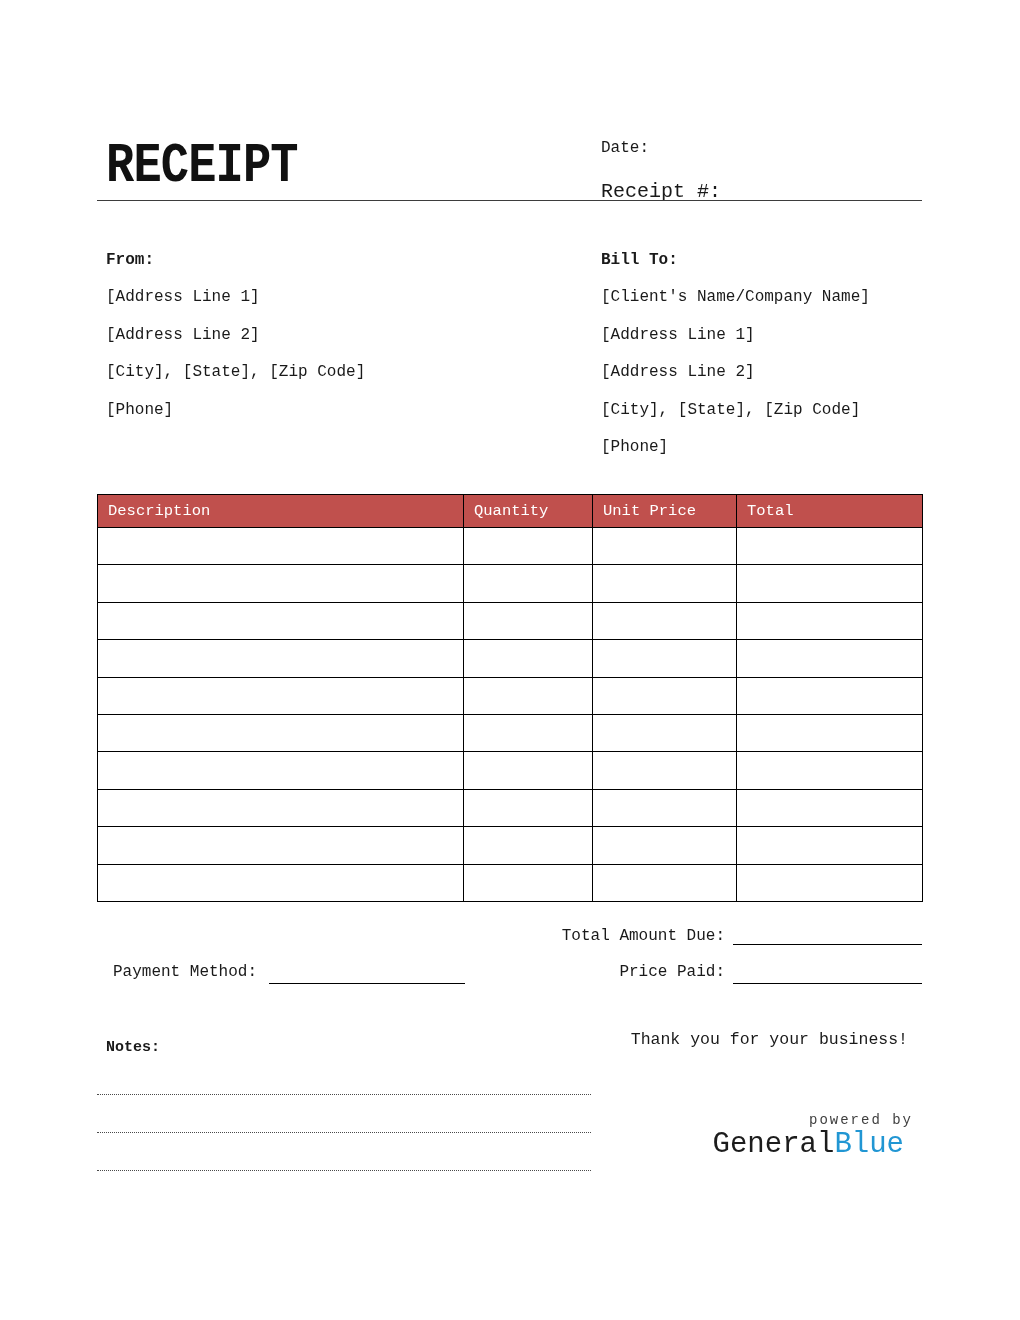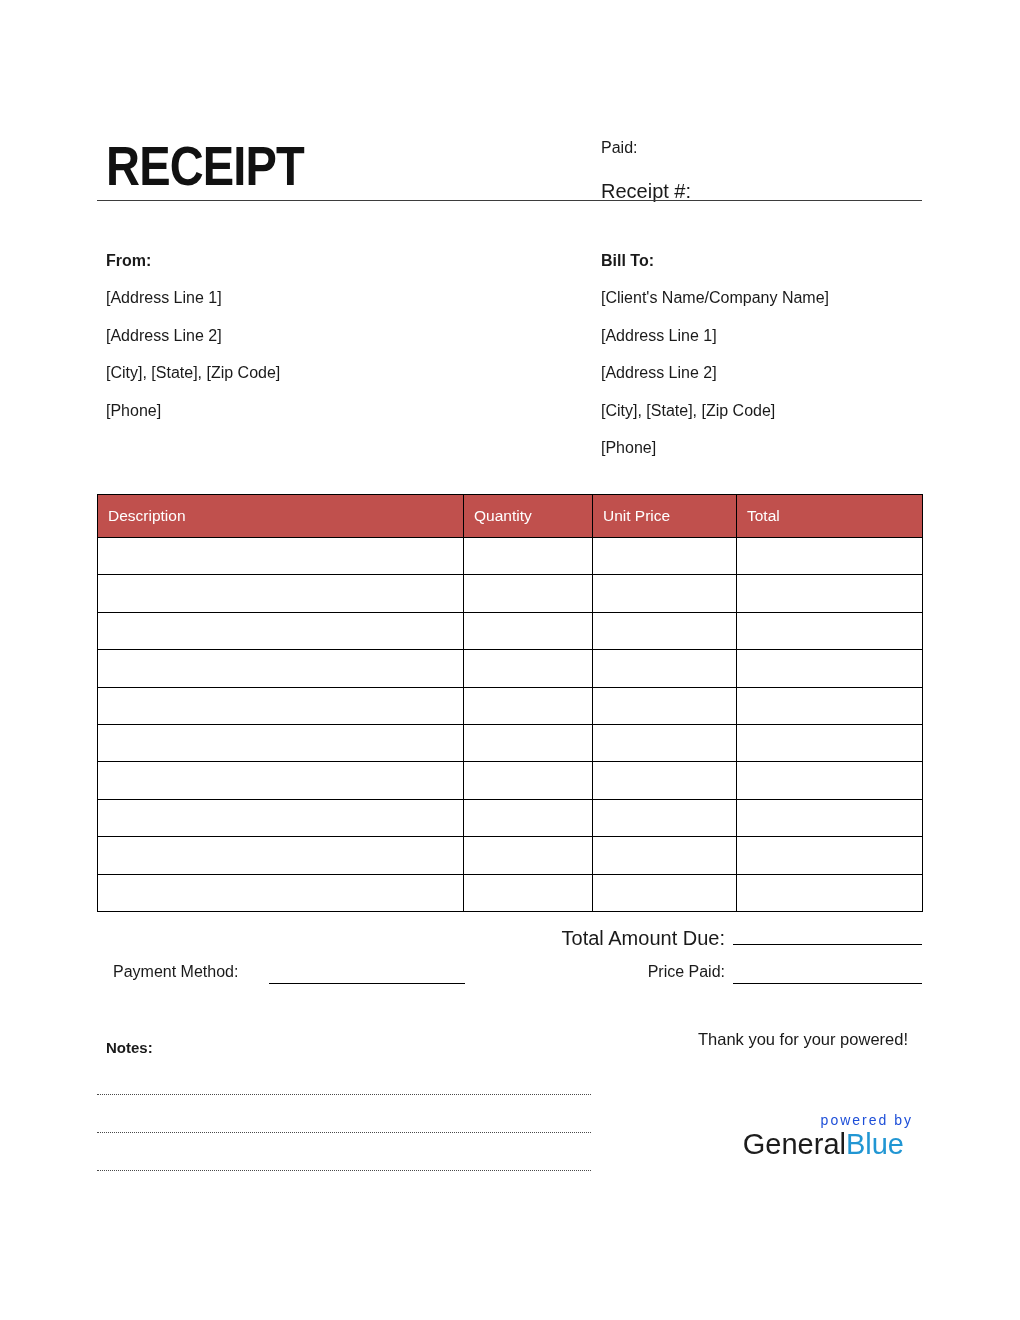--- a/index.html
+++ b/index.html
@@ -2,21 +2,21 @@
 <html><head>
 <meta charset="utf-8">
 <style>
   * { box-sizing: border-box; margin: 0; padding: 0; }
   html, body { background: #ffffff; }
   .page {
     position: relative;
     width: 1020px;
     height: 1320px;
     background: #ffffff;
-    font-family: Liberation Sans, sans-serif;
+    font-family: Liberation Mono, monospace;
     color: #1a1a1a;
     overflow: hidden;
   }
 
   
   .doc-title {
     position: absolute;
     left: 106px;
     top: 138px;
     font-size: 56px;
@@ -45,66 +45,66 @@
   .items-table {
     position: absolute; left: 97px; top: 494px; width: 825px;
     border-collapse: collapse; table-layout: fixed;
   }
   .items-table th {
     background: #C0504D;
     color: #ffffff;
     font-weight: normal;
     font-size: 15.5px;
     text-align: left;
-    height: 43px;
+    height: 33px;
     padding: 0 0 0 10px;
     border: 1px solid #000;
   }
   .items-table td {
     height: 37.4px;
     border: 1px solid #000;
     padding: 0 0 0 10px;
     font-size: 15px;
   }
 
   
-  .total-due-label   { position: absolute; top: 927px; right: 295px; font-size: 20px; }
+  .total-due-label   { position: absolute; top: 927px; right: 295px; font-size: 16px; }
   .total-due-line    { position: absolute; top: 929px; left: 733px; width: 189px; height: 16px; border-bottom: 1.5px solid #000; }
   .payment-label     { position: absolute; top: 963px; left: 113px; font-size: 16px; }
   .payment-line      { position: absolute; top: 968px; left: 269px; width: 196px; height: 16px; border-bottom: 1.5px solid #000; }
   .amount-paid-label { position: absolute; top: 963px; right: 295px; font-size: 16px; }
   .amount-paid-line  { position: absolute; top: 968px; left: 733px; width: 189px; height: 16px; border-bottom: 1.5px solid #000; }
 
   
   .notes-heading { position: absolute; left: 106px; top: 1039px; font-size: 15px; font-weight: bold; }
   .note-line  { position: absolute; left: 97px; width: 494px; height: 0; border-bottom: 1px dotted #4a4a4a; }
   .note-line-1 { top: 1094px; }
   .note-line-2 { top: 1132px; }
   .note-line-3 { top: 1170px; }
 
   
   .thank-you { position: absolute; top: 1030px; right: 112px; font-size: 16.5px; }
   .powered-by {
     position: absolute; top: 1112px; right: 107px;
-    font-size: 14px; letter-spacing: 2px; color: #1d4ed8; padding-left: 30px;
+    font-size: 14px; letter-spacing: 2px; color: #404040; padding-left: 30px;
   }
   .brand-logo {
     position: absolute; top: 1129px; right: 116px;
     font-size: 29px; line-height: 1.1; white-space: nowrap;
   }
   .brand-general { color: #1c1c1c; font-weight: 500; }
   .brand-blue    { color: #2196D3; font-weight: 400; }
 </style>
 </head>
 <body>
 
 <div class="page">
 
   <div class="doc-title">RECEIPT</div>
-  <div class="date-label">Paid:</div>
+  <div class="date-label">Date:</div>
   <div class="receipt-label">Receipt #:</div>
   <div class="header-rule"></div>
 
   <div class="party-block party-from">
     <div class="party-heading">From:</div>
     <div>[Address Line 1]</div>
     <div>[Address Line 2]</div>
     <div>[City], [State], [Zip Code]</div>
     <div>[Phone]</div>
   </div>
@@ -204,19 +204,19 @@
   <div class="payment-line"></div>
 
   <div class="amount-paid-label">Price Paid:</div>
   <div class="amount-paid-line"></div>
 
   <div class="notes-heading">Notes:</div>
   <div class="note-line note-line-1"></div>
   <div class="note-line note-line-2"></div>
   <div class="note-line note-line-3"></div>
 
-  <div class="thank-you">Thank you for your powered!</div>
+  <div class="thank-you">Thank you for your business!</div>
   <div class="powered-by">powered by</div>
   <div class="brand-logo">
     <span class="brand-general">General</span><span class="brand-blue">Blue</span>
   </div>
 
 </div>
 
 </body></html>

